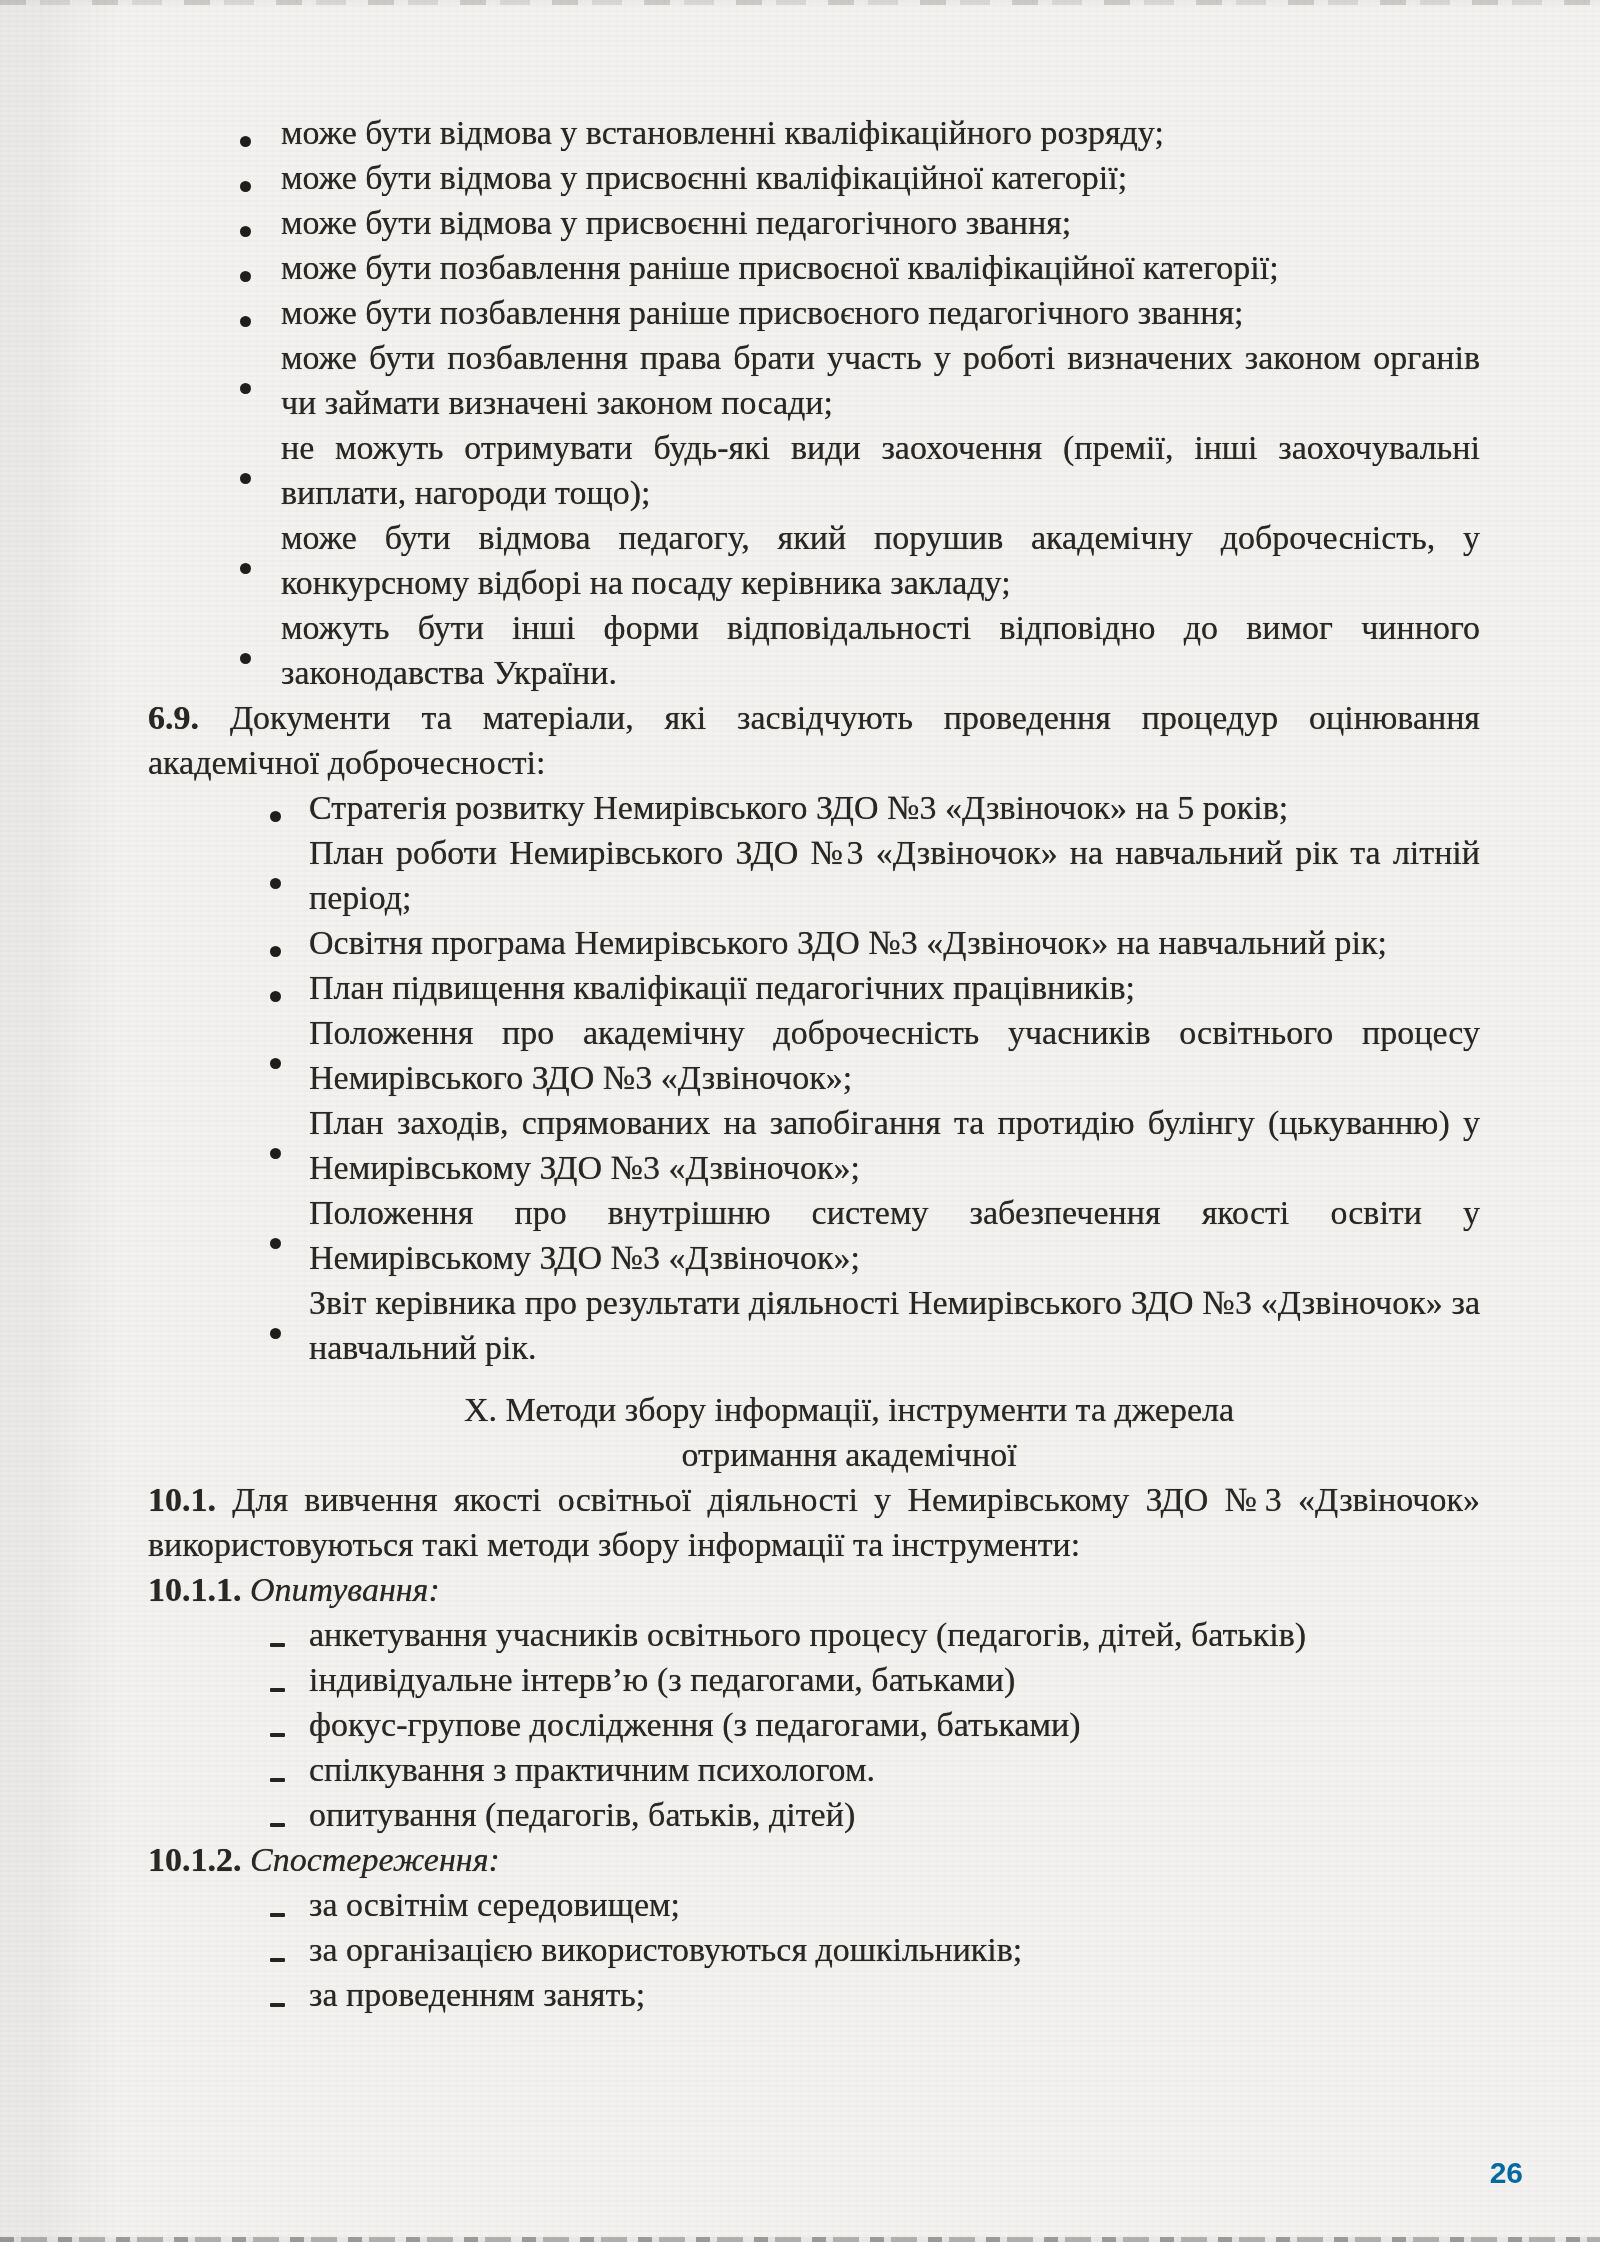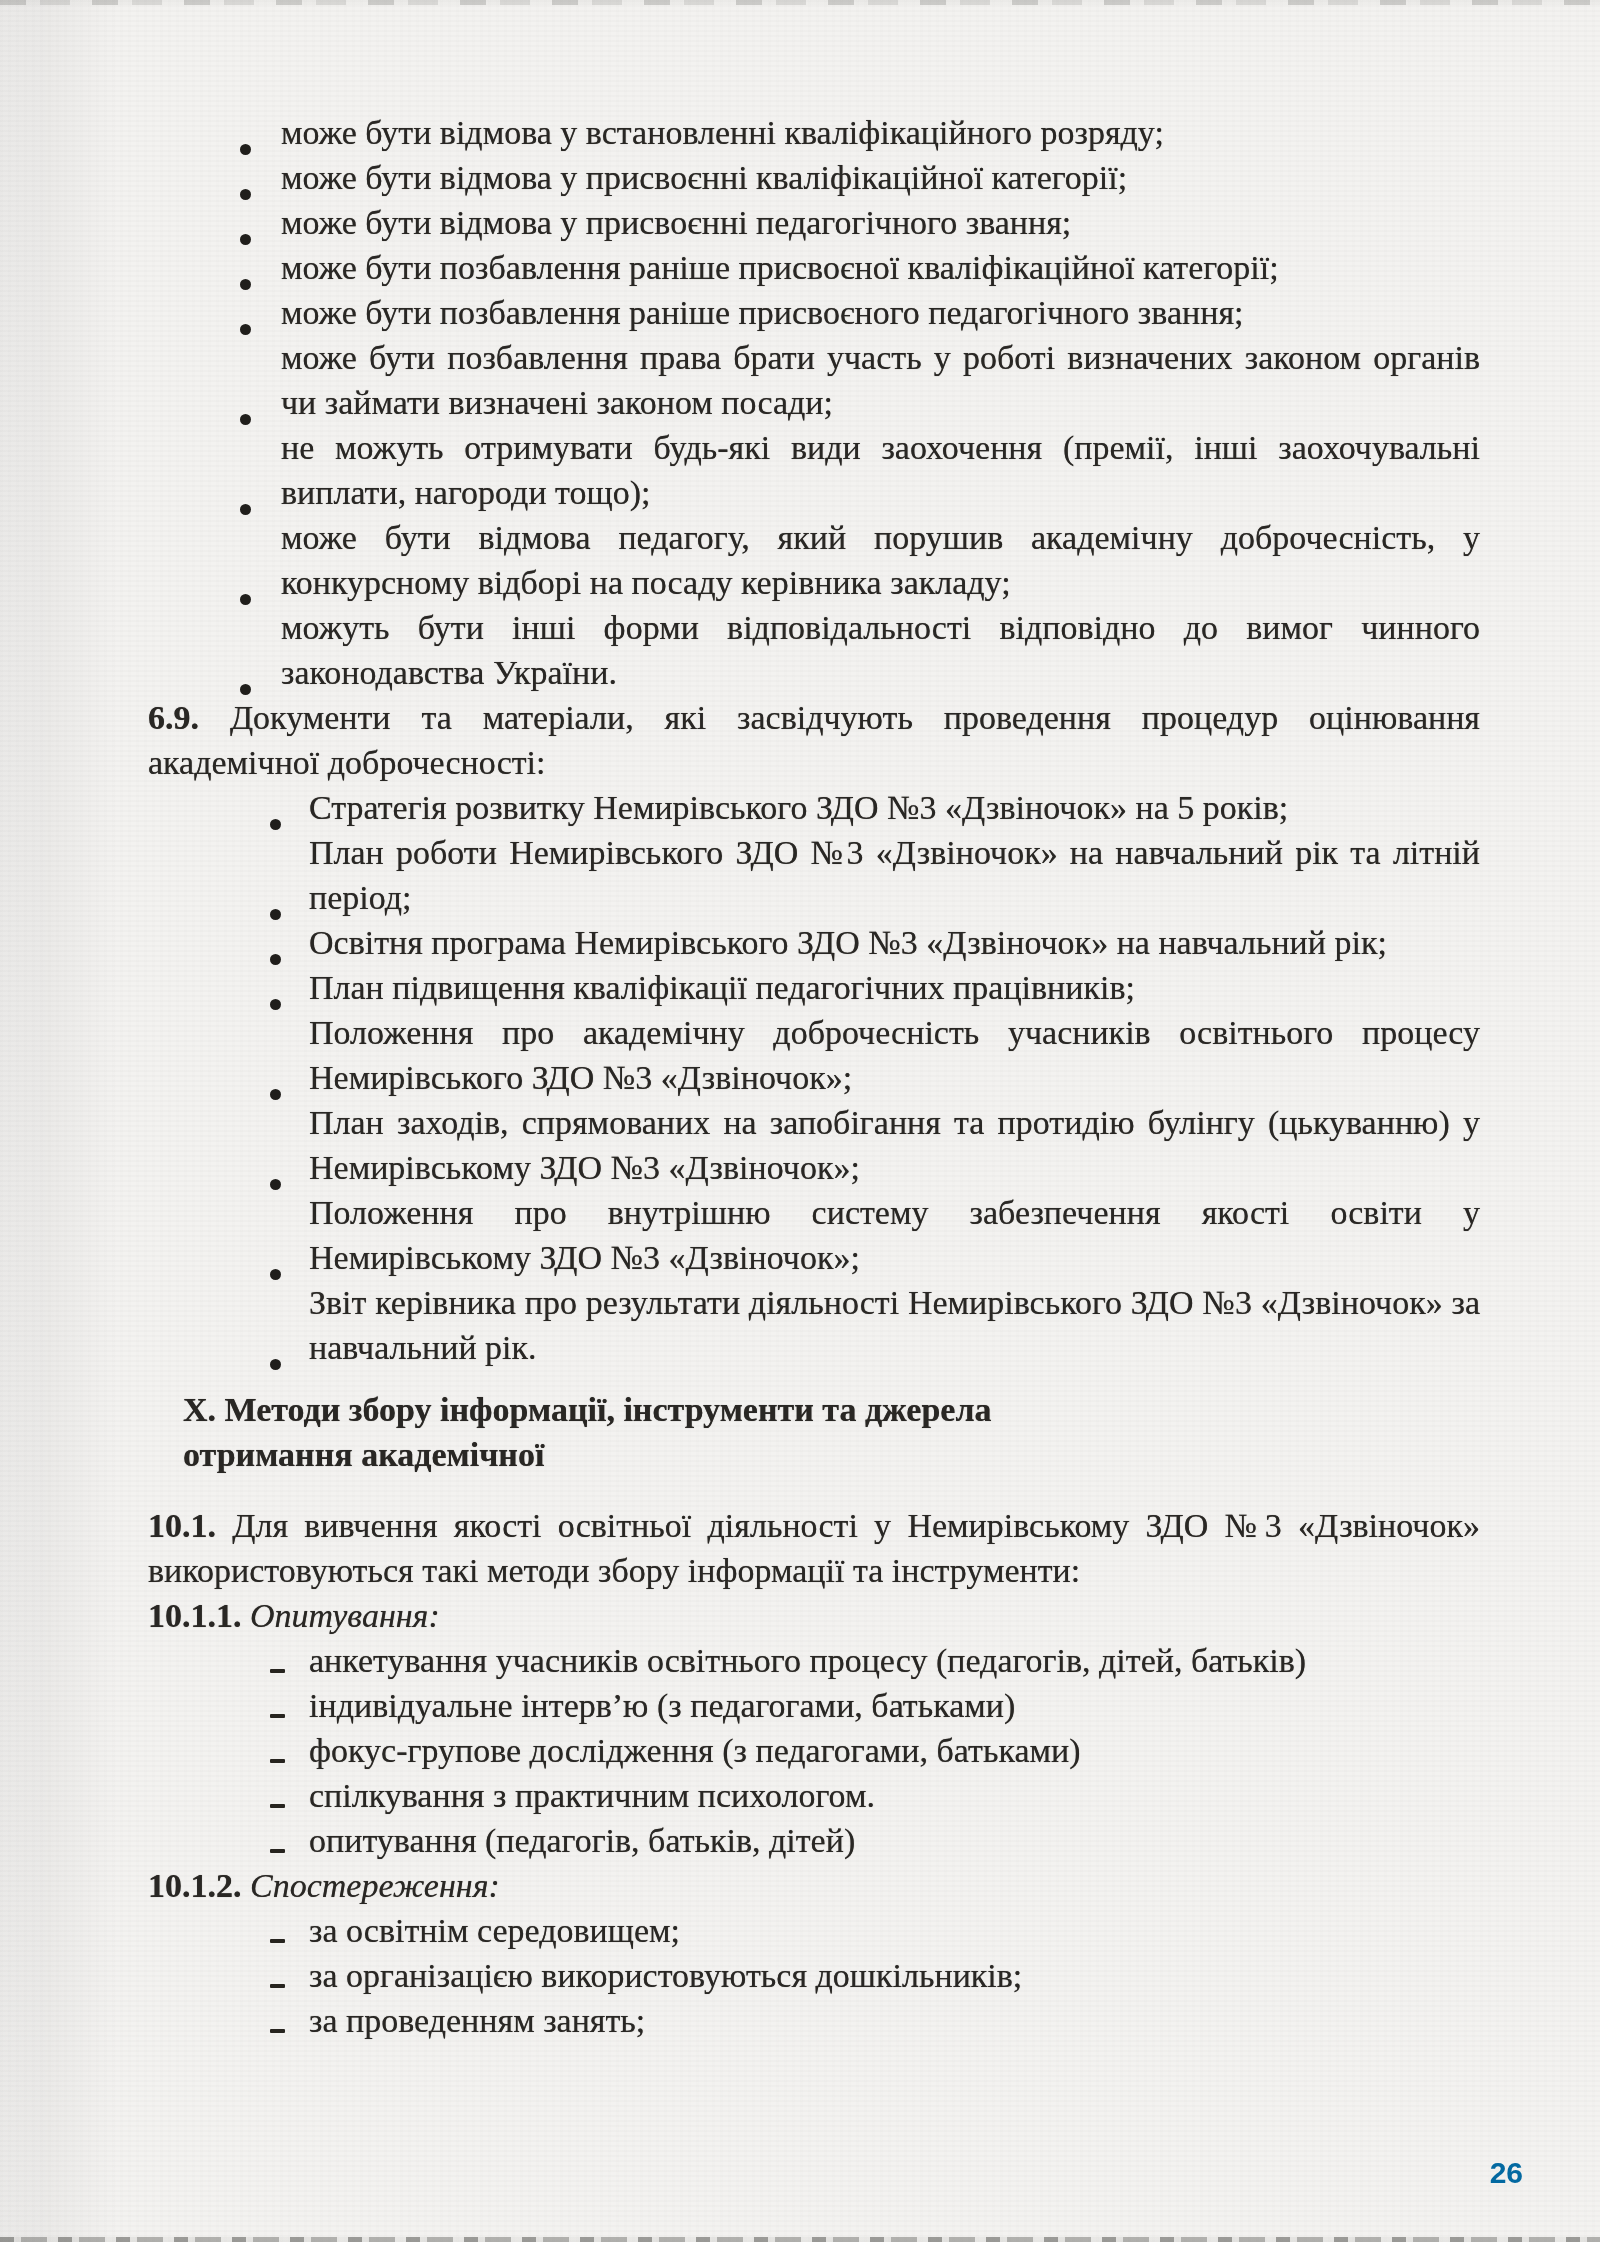--- a/index.html
+++ b/index.html
@@ -52,21 +52,21 @@
     top: 110px;
     width: 1332px;
     font-size: 34px;
     line-height: 45px;
     text-shadow: 0 0 0.7px rgba(45,42,38,0.75);
   }
 
   .blist { margin: 0; }
   .bitem {
     display: flex;
-    align-items: flex-end;
+    align-items: center;
   }
   .blist-consequences { margin-left: 92px; }
   .blist-documents   { margin-left: 122px; }
 
   .bullet-dot {
     flex: 0 0 auto;
     width: 11px;
     height: 11px;
     margin-top: 17px;
     border-radius: 50%;
@@ -80,24 +80,23 @@
     text-align: justify;
   }
 
   .para {
     text-align: justify;
   }
   .num-bold { font-weight: bold; }
   .title-italic { font-style: italic; }
 
   .chapter-heading {
-    text-align: left;
-    font-weight: bold;
+    text-align: center;
+    font-weight: normal;
     margin-top: 17px;
-    margin-bottom: 26px;
     transform: translateX(35px);
   }
 
   .dlist { margin-left: 122px; }
   .ditem {
     display: flex;
     align-items: center;
   }
   .dash-mark {
     flex: 0 0 auto;

